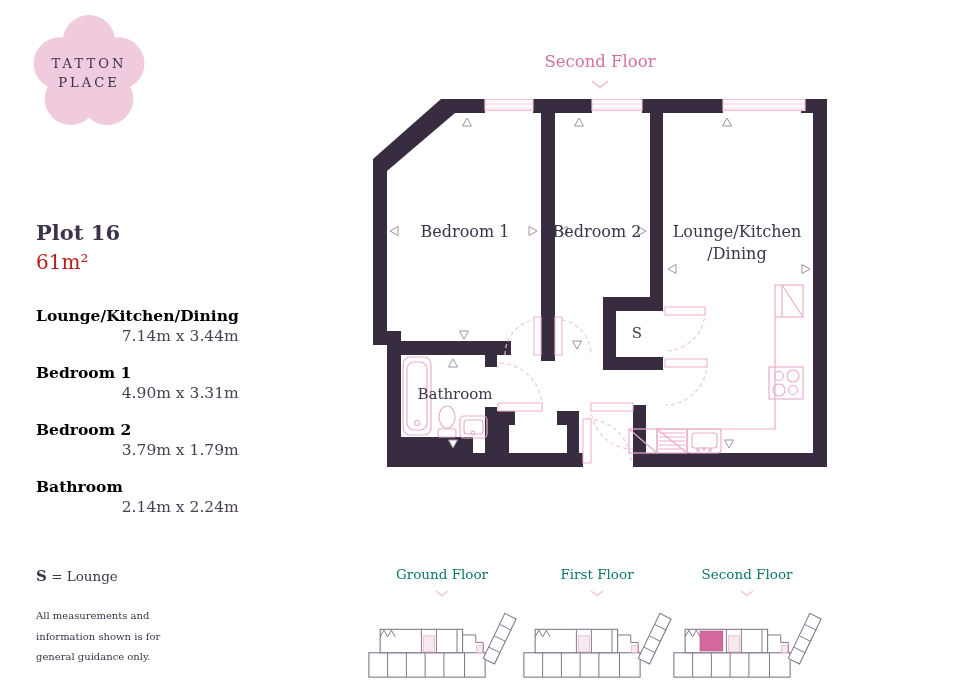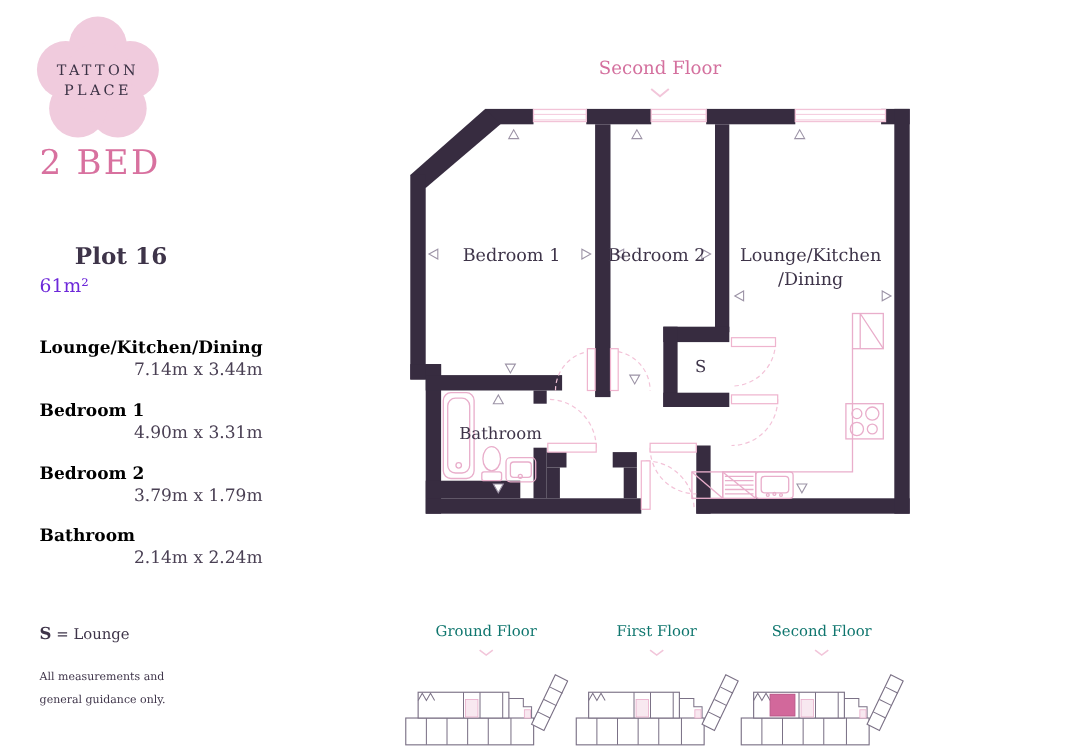--- a/index.html
+++ b/index.html
@@ -4,22 +4,22 @@
 <style>
   html,body{margin:0;padding:0;}
   body{
     width:980px;height:680px;position:relative;background:#ffffff;overflow:hidden;
     font-family:"DejaVu Serif", serif;color:#473C52;
   }
   .abs{position:absolute;}
   
   .logo{left:28px;top:10px;width:122px;height:126px;}
   .headline{left:36px;top:130px;font-size:31px;line-height:37px;letter-spacing:2px;color:#D8719F;font-weight:400;}
-  .plot{left:36px;top:220px;font-size:21px;font-weight:bold;color:#3E3449;margin-left:32px;}
-  .area{left:36px;top:250px;font-size:17px;color:#6d28d9;}
+  .plot{left:36px;top:220px;font-size:21px;font-weight:bold;color:#3E3449;}
+  .area{left:36px;top:250px;font-size:20px;color:#b91c1c;}
   .room-list{left:36px;top:305px;font-size:15.5px;line-height:21px;}
   .room-entry{margin-bottom:15px;}
   .room-name{font-weight:bold;color:#000000;}
   .room-dims{color:#4A4054;text-align:right;}
   .legend{left:36px;top:567px;font-size:13.5px;color:#3E3449;}
   .legend .key{font-weight:bold;font-size:15px;}
   .disclaimer{left:36px;top:606px;font-size:10px;line-height:20.5px;color:#3E3449;}
   
   .plan-title{left:365px;top:52px;width:470px;text-align:center;font-size:16.5px;color:#D4709E;}
   .plan-chevron{left:365px;top:74px;width:470px;text-align:center;}
@@ -55,21 +55,20 @@
     <circle cx="78" cy="88" r="26"></circle>
     <circle cx="42" cy="88" r="26"></circle>
     <circle cx="31" cy="53" r="26"></circle>
     <circle cx="60" cy="60" r="31"></circle>
   </g>
   <text class="logo-text" x="60" y="58" text-anchor="middle">TATTON</text>
   <text class="logo-text" x="60" y="76" text-anchor="middle">PLACE</text>
 </svg>
 
 <div class="abs headline">
-  <div>2 BED</div>
 </div>
 <div class="abs plot">Plot 16</div>
 <div class="abs area">61m²</div>
 
 <div class="abs room-list">
   <div class="room-entry">
     <div class="room-name">Lounge/Kitchen/Dining</div>
     <div class="room-dims">7.14m x 3.44m</div>
   </div>
   <div class="room-entry">
@@ -85,20 +84,21 @@
     <div class="room-dims">2.14m x 2.24m</div>
   </div>
 </div>
 
 <div class="abs legend">
   <span class="key">S</span>
   <span>= Lounge</span>
 </div>
 <div class="abs disclaimer">
   <div>All measurements and</div>
+  <div>information shown is for</div>
   <div>general guidance only.</div>
 </div>
 
 <div class="abs plan-title">Second Floor</div>
 <div class="abs plan-chevron">
   <svg width="18" height="9" viewBox="0 0 18 9">
       <path d="M1,1 L9,7.5 L17,1" fill="none" stroke="#F2C6DA" stroke-width="1.8"></path>
     </svg>
 </div>
 

